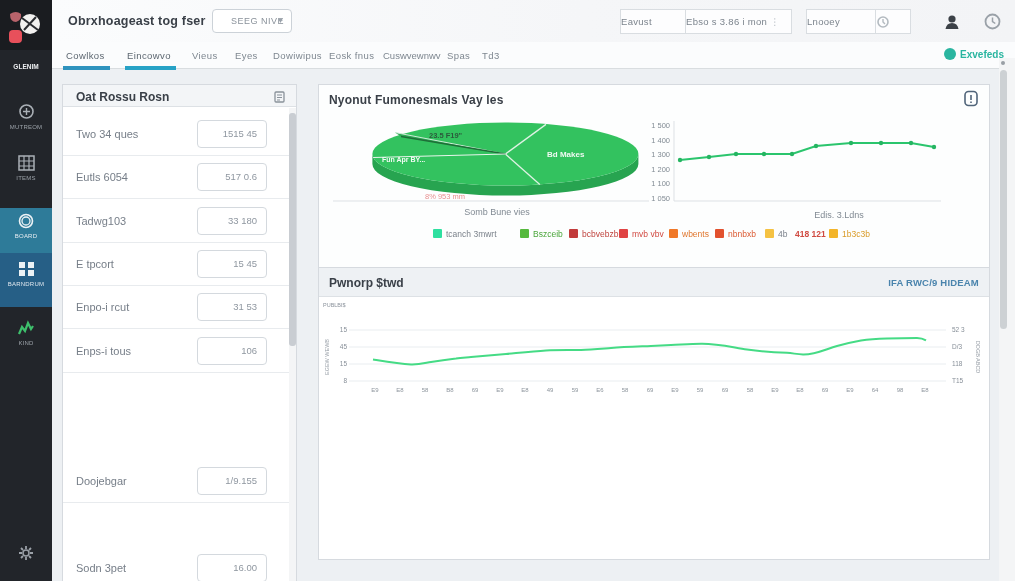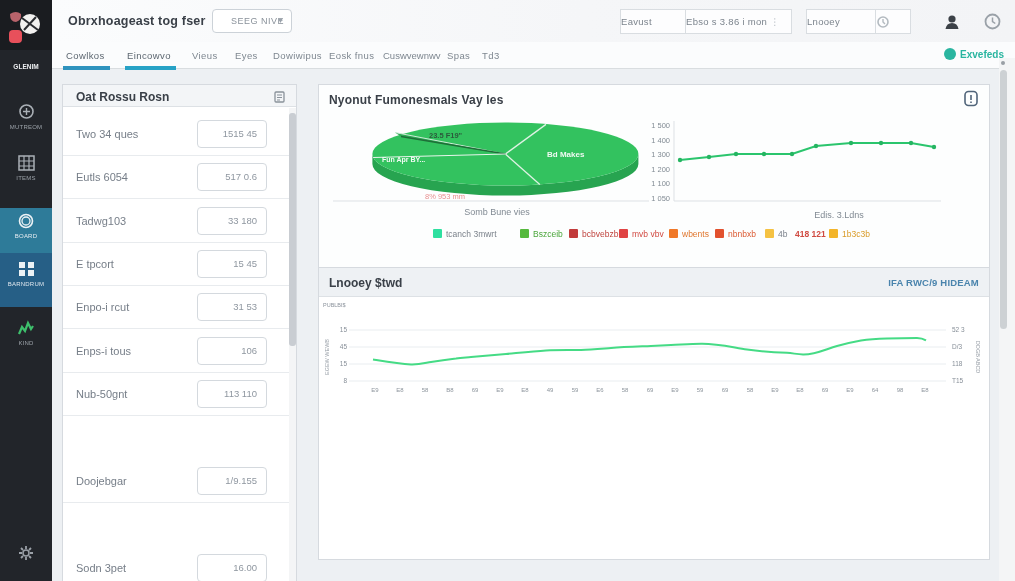--- a/index.html
+++ b/index.html
@@ -169,24 +169,20 @@
       <span class="inp">15 45</span>
     </div>
   <div class="lrow" style="top:200px">
       <span class="lab">Enpo-i rcut</span>
       <span class="inp">31 53</span>
     </div>
   <div class="lrow" style="top:244px">
       <span class="lab">Enps-i tous</span>
       <span class="inp">106</span>
     </div>
-  <div class="lrow" style="top:287px">
-      <span class="lab">Nub-50gnt</span>
-      <span class="inp">113 110</span>
-    </div>
   <div class="lrow" style="top:374px">
       <span class="lab">Doojebgar</span>
       <span class="inp">1/9.155</span>
     </div>
   <div class="lrow" style="top:461px;border-bottom:none">
       <span class="lab">Sodn 3pet</span>
       <span class="inp">16.00</span>
     </div>
   <div id="lp-scroll"></div>
     <div style="position:absolute;right:1px;top:30px;width:4px;height:4px;border-radius:2px;background:#8d9298"></div>
@@ -255,21 +251,21 @@
     <span class="abs" style="left:350px;color:#e0772f"><span class="sq" style="background:#f07828"></span>wbents</span>
     <span class="abs" style="left:396px;color:#db5a33"><span class="sq" style="background:#e2512e"></span>nbnbxb</span>
     <span class="abs" style="left:446px"><span class="sq" style="background:#f5c243"></span>4b</span>
     <span class="abs" style="left:476px;color:#d04b42;font-weight:bold">418 121</span>
     <span class="abs" style="left:510px;color:#d99b28"><span class="sq" style="background:#f3b52a"></span>1b3c3b</span>
   </div>
 </div>
 
 <div id="pbottom">
   <div id="pb-header">
-      <span class="t">Lnooey $twd</span>
+      <span class="t">Pwnorp $twd</span>
       <span class="lnk">IFA RWC/9 HIDEAM</span>
     </div>
   <svg class="abs" style="left:0;top:29px" width="670" height="263" viewBox="0 0 670 263">
     <text x="4" y="10" font-size="5.5" fill="#8a929b">PUBLBI$</text>
 
     <g stroke="#e9edf0" stroke-width="1">
       <line x1="30" y1="33" x2="627" y2="33"></line>
       <line x1="30" y1="50" x2="627" y2="50"></line>
       <line x1="30" y1="67" x2="627" y2="67"></line>
       <line x1="30" y1="84" x2="627" y2="84"></line>

